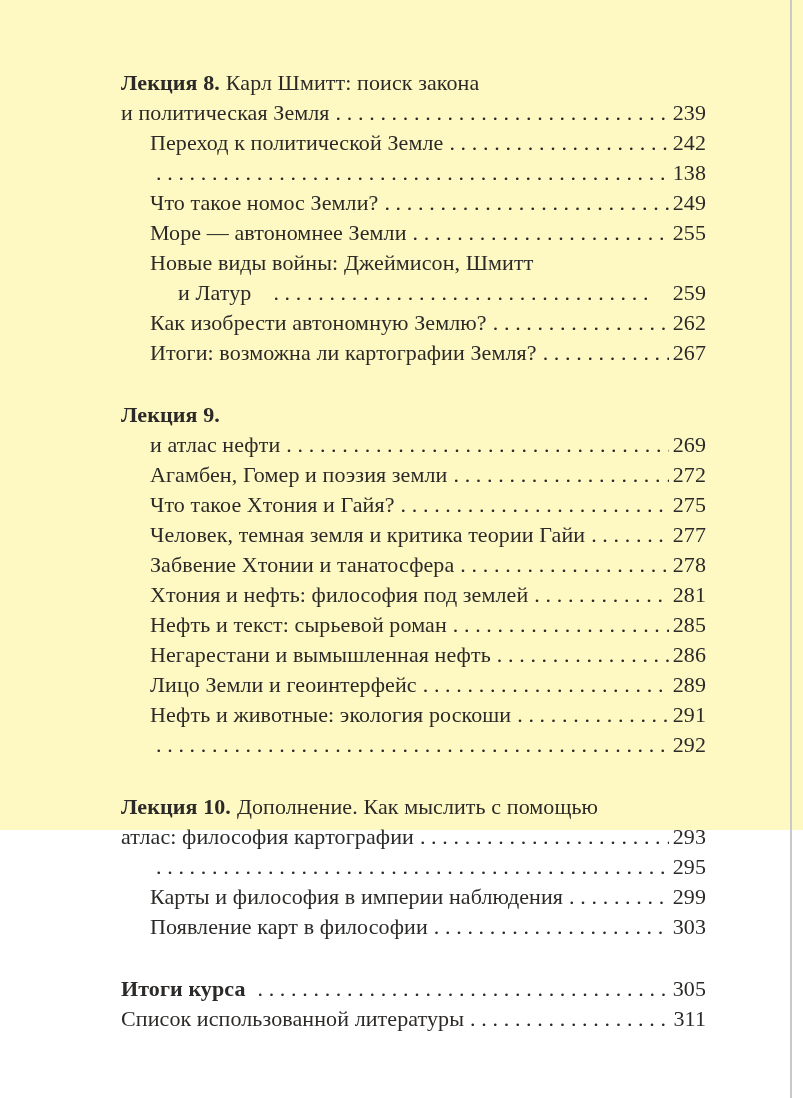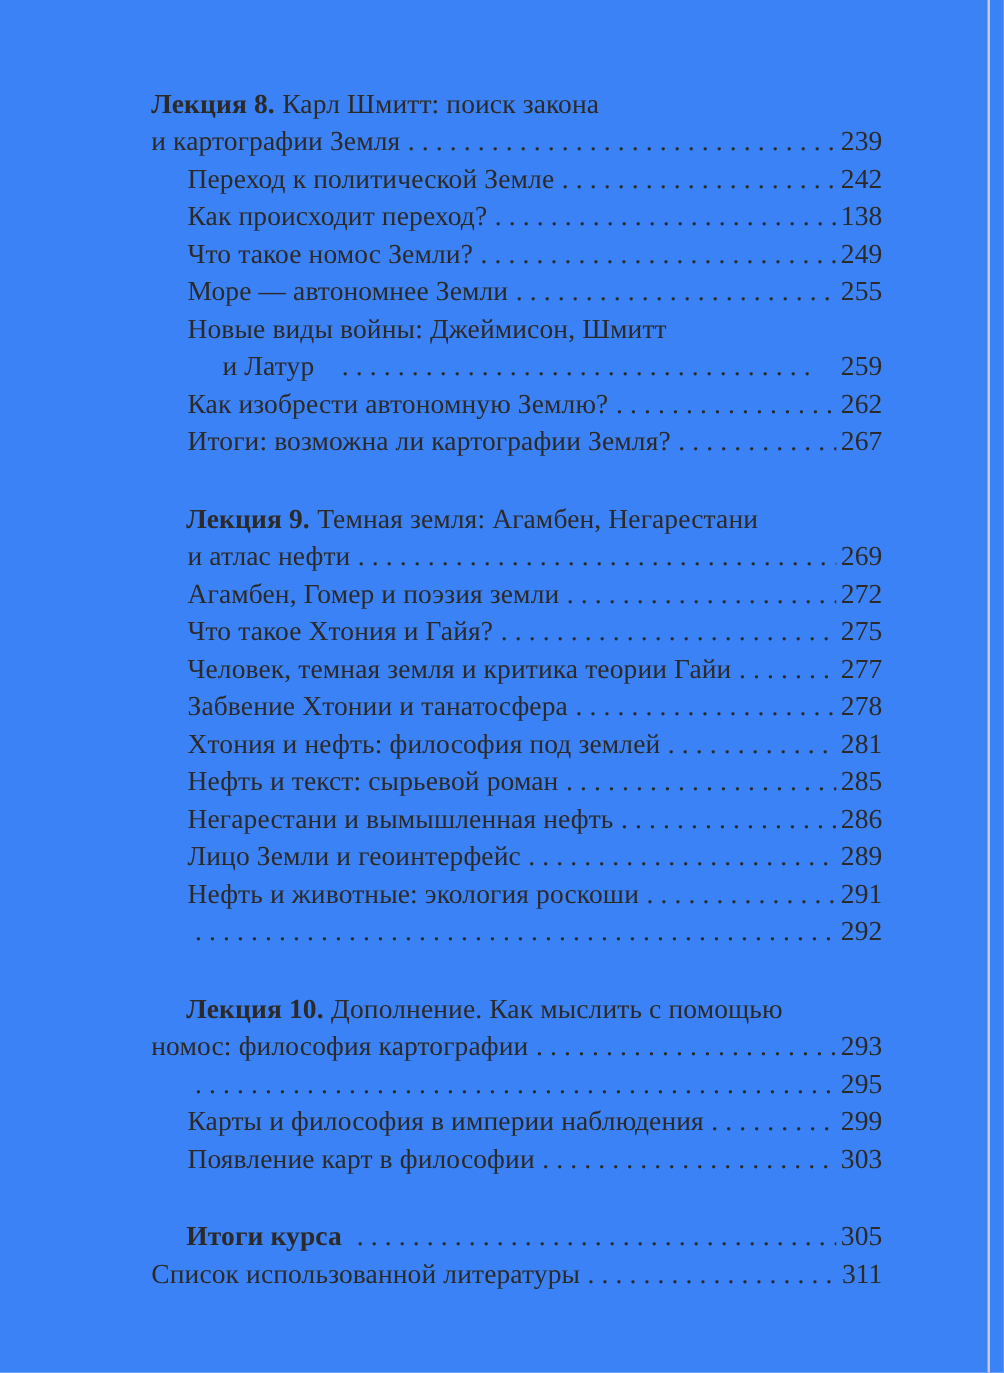--- a/index.html
+++ b/index.html
@@ -5,39 +5,39 @@
   html, body { margin: 0; padding: 0; }
   body {
     width: 803px; height: 1098px;
     background: #ffffff;
     overflow: hidden;
     font-family: "Liberation Serif", "DejaVu Serif", serif;
     color: #2c2a28;
   }
   .page {
     position: relative;
-    width: 803px; height: 1098px;
-    background: #3b82f6;
+    width: 803px; height: 830px;
+    background: #fef9c3;
     text-align: right;
   }
   .toc {
     position: absolute;
     left: 121px; top: 68px;
     width: 585px;
   }
   .row {
     display: flex;
     align-items: baseline;
     height: 30px;
     line-height: 30px;
     font-size: 22px;
     white-space: nowrap;
     letter-spacing: 0.1px;
   }
-  .row.gap { margin-top: 32px; margin-left: 28px; }
+  .row.gap { margin-top: 32px; }
   .row.ind1 { padding-left: 29px; }
   .row.ind2 { padding-left: 57px; gap: 16px; }
   .b { font-weight: bold; margin-right: 0.27em; flex: 0 0 auto; }
   .t { flex: 0 0 auto; }
   .dots {
     flex: 1 1 auto;
     min-width: 0;
     overflow: hidden;
     margin: 0 4px 0 6px;
   }
@@ -52,31 +52,30 @@
 </head>
 <body style="color: rgb(44, 42, 40); background: rgb(255, 255, 255);">
 
 <div class="page">
   <div class="toc">
       <div class="row">
         <span class="b">Лекция 8.</span>
         <span class="t">Карл Шмитт: поиск закона</span>
       </div>
       <div class="row">
-        <span class="t">и картографии Земля</span>
+        <span class="t">и политическая Земля</span>
         <span class="dots">. . . . . . . . . . . . . . . . . . . . . . . . . . . . . . . . . . . . . . . . . . . . . . . . . . . . . . . . . . . .</span>
         <span class="pnum">239</span>
       </div>
       <div class="row ind1">
         <span class="t">Переход к политической Земле</span>
         <span class="dots">. . . . . . . . . . . . . . . . . . . . . . . . . . . . . . . . . . . . . . . . . . . . . . . . . . . . . . . . . . . .</span>
         <span class="pnum">242</span>
       </div>
       <div class="row ind1">
-        <span class="t">Как происходит переход?</span>
         <span class="dots">. . . . . . . . . . . . . . . . . . . . . . . . . . . . . . . . . . . . . . . . . . . . . . . . . . . . . . . . . . . .</span>
         <span class="pnum">138</span>
       </div>
       <div class="row ind1">
         <span class="t">Что такое номос Земли?</span>
         <span class="dots">. . . . . . . . . . . . . . . . . . . . . . . . . . . . . . . . . . . . . . . . . . . . . . . . . . . . . . . . . . . .</span>
         <span class="pnum">249</span>
       </div>
       <div class="row ind1">
         <span class="t">Море — автономнее Земли</span>
@@ -96,21 +95,20 @@
         <span class="dots">. . . . . . . . . . . . . . . . . . . . . . . . . . . . . . . . . . . . . . . . . . . . . . . . . . . . . . . . . . . .</span>
         <span class="pnum">262</span>
       </div>
       <div class="row ind1">
         <span class="t">Итоги: возможна ли картографии Земля?</span>
         <span class="dots">. . . . . . . . . . . . . . . . . . . . . . . . . . . . . . . . . . . . . . . . . . . . . . . . . . . . . . . . . . . .</span>
         <span class="pnum">267</span>
       </div>
       <div class="row gap">
         <span class="b">Лекция 9.</span>
-        <span class="t">Темная земля: Агамбен, Негарестани</span>
       </div>
       <div class="row ind1">
         <span class="t">и атлас нефти</span>
         <span class="dots">. . . . . . . . . . . . . . . . . . . . . . . . . . . . . . . . . . . . . . . . . . . . . . . . . . . . . . . . . . . .</span>
         <span class="pnum">269</span>
       </div>
       <div class="row ind1">
         <span class="t">Агамбен, Гомер и поэзия земли</span>
         <span class="dots">. . . . . . . . . . . . . . . . . . . . . . . . . . . . . . . . . . . . . . . . . . . . . . . . . . . . . . . . . . . .</span>
         <span class="pnum">272</span>
@@ -157,21 +155,21 @@
       </div>
       <div class="row ind1">
         <span class="dots">. . . . . . . . . . . . . . . . . . . . . . . . . . . . . . . . . . . . . . . . . . . . . . . . . . . . . . . . . . . .</span>
         <span class="pnum">292</span>
       </div>
       <div class="row gap">
         <span class="b">Лекция 10.</span>
         <span class="t">Дополнение. Как мыслить с помощью</span>
       </div>
       <div class="row">
-        <span class="t">номос: философия картографии</span>
+        <span class="t">атлас: философия картографии</span>
         <span class="dots">. . . . . . . . . . . . . . . . . . . . . . . . . . . . . . . . . . . . . . . . . . . . . . . . . . . . . . . . . . . .</span>
         <span class="pnum">293</span>
       </div>
       <div class="row ind1">
         <span class="dots">. . . . . . . . . . . . . . . . . . . . . . . . . . . . . . . . . . . . . . . . . . . . . . . . . . . . . . . . . . . .</span>
         <span class="pnum">295</span>
       </div>
       <div class="row ind1">
         <span class="t">Карты и философия в империи наблюдения</span>
         <span class="dots">. . . . . . . . . . . . . . . . . . . . . . . . . . . . . . . . . . . . . . . . . . . . . . . . . . . . . . . . . . . .</span>

